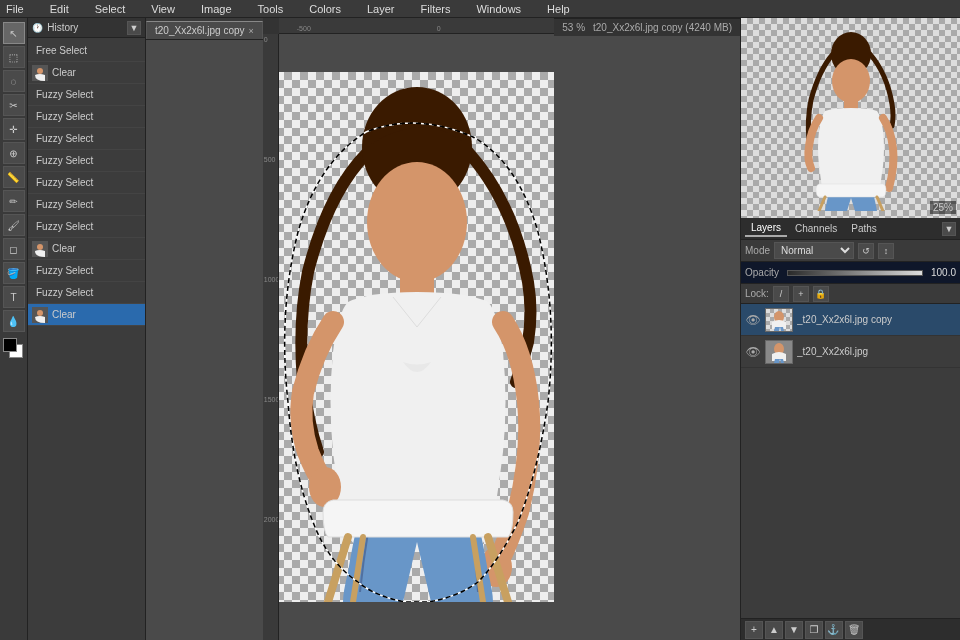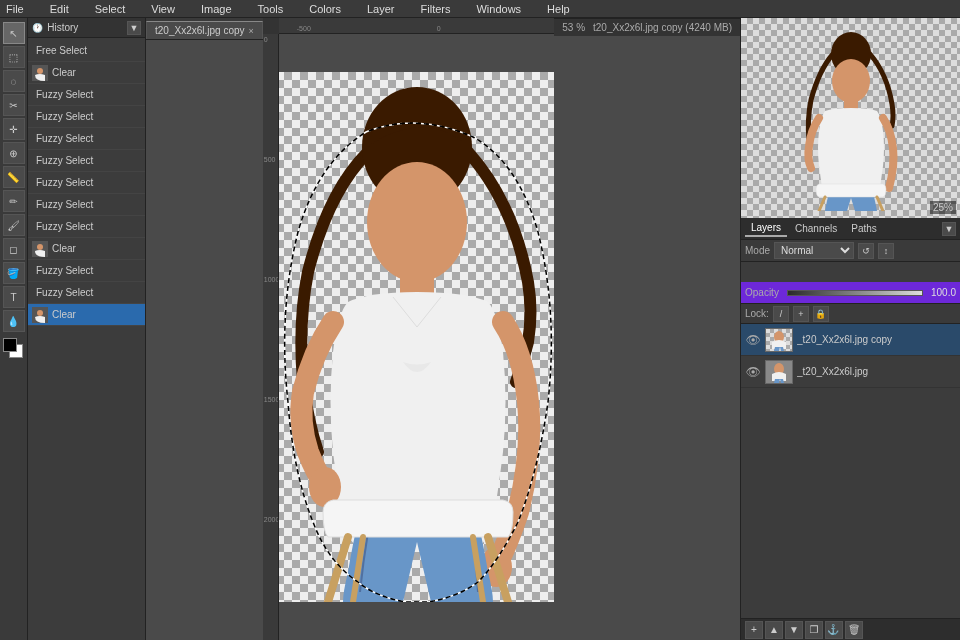--- a/index.html
+++ b/index.html
@@ -175,22 +175,22 @@
     .mode-select {
       background: #4a4a4a; border: 1px solid #555; color: #ddd;
       font-size: 10px; padding: 1px 2px; width: 80px;
     }
     .mode-btn {
       width: 16px; height: 16px; background: #4a4a4a; border: 1px solid #555;
       cursor: pointer; font-size: 9px; color: #ccc; display: flex; align-items: center; justify-content: center;
     }
 
     #opacity-row {
-      height: 22px; background: #6d28d9; display: flex; align-items: center;
-      padding: 0 4px; border-bottom: 1px solid #222; gap: 4px; margin-top: 20px;
+      height: 22px; background: #0f172a; display: flex; align-items: center;
+      padding: 0 4px; border-bottom: 1px solid #222; gap: 4px;
     }
     .opacity-label { font-size: 10px; color: #aaa; }
     .opacity-value { font-size: 10px; color: #ddd; margin-left: auto; }
 
     #lock-row {
       height: 20px; background: #3a3a3a; display: flex; align-items: center;
       padding: 0 4px; border-bottom: 1px solid #222; gap: 4px;
     }
     .lock-label { font-size: 10px; color: #aaa; }
     .lock-btn {

